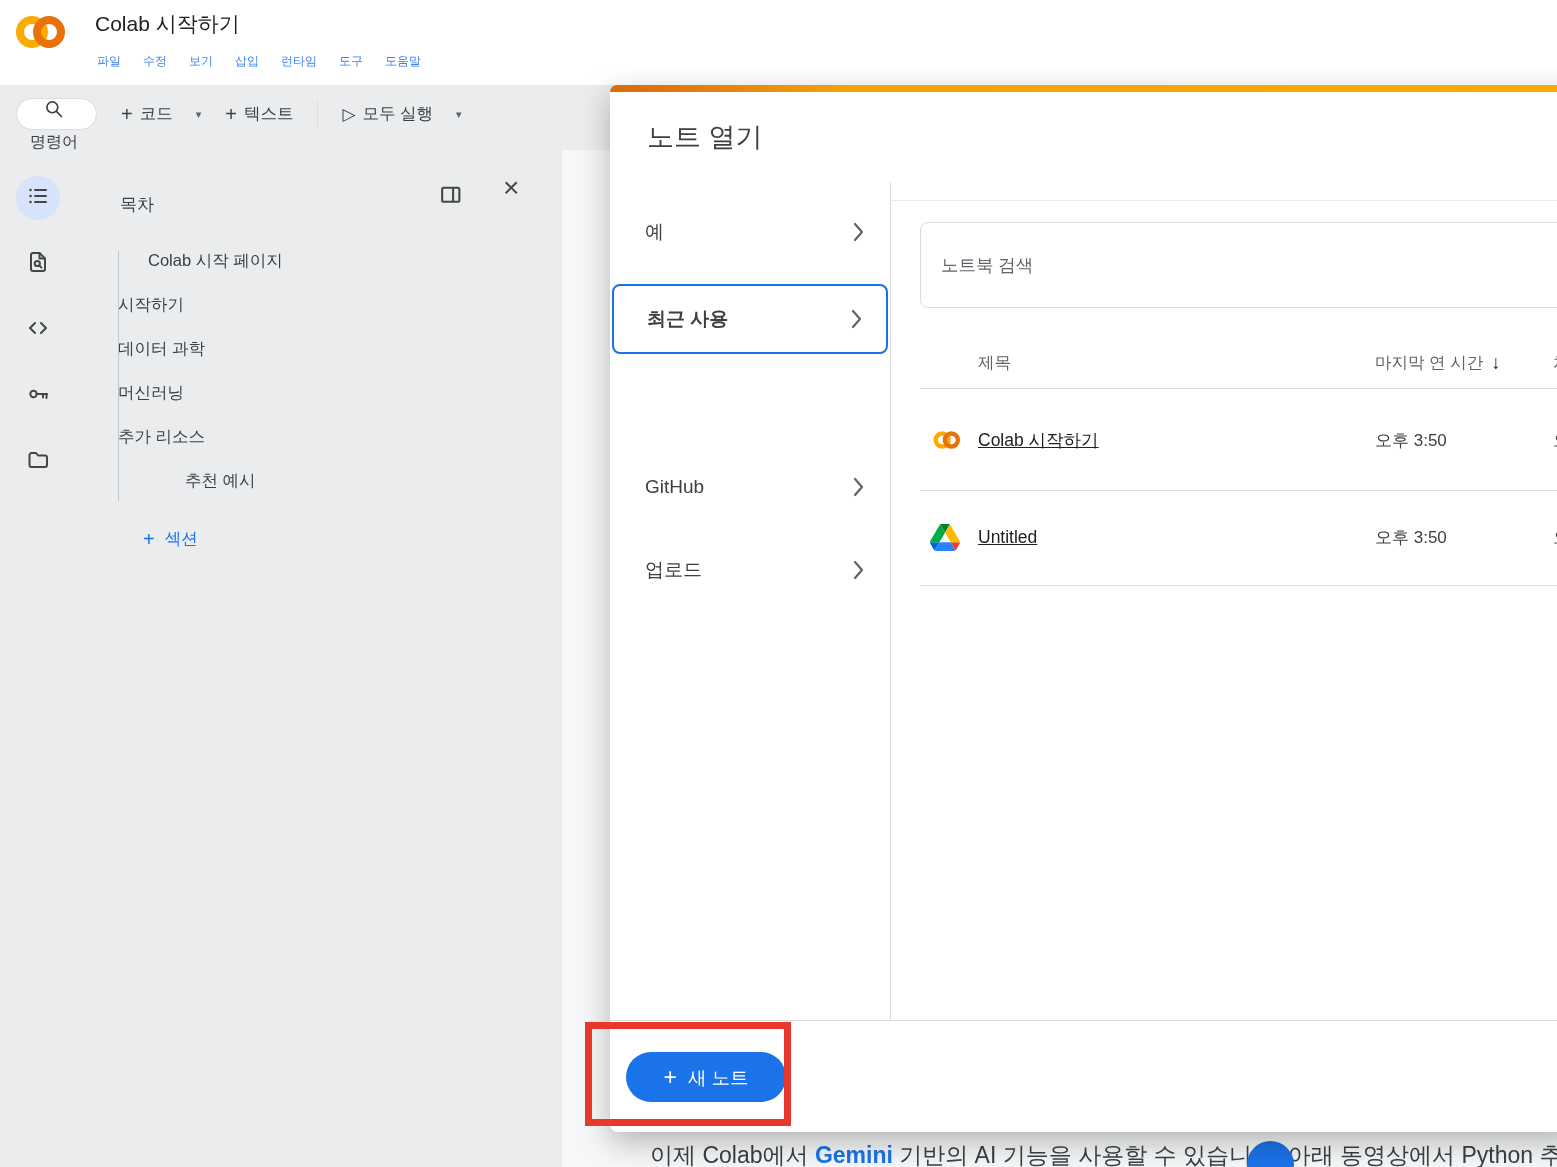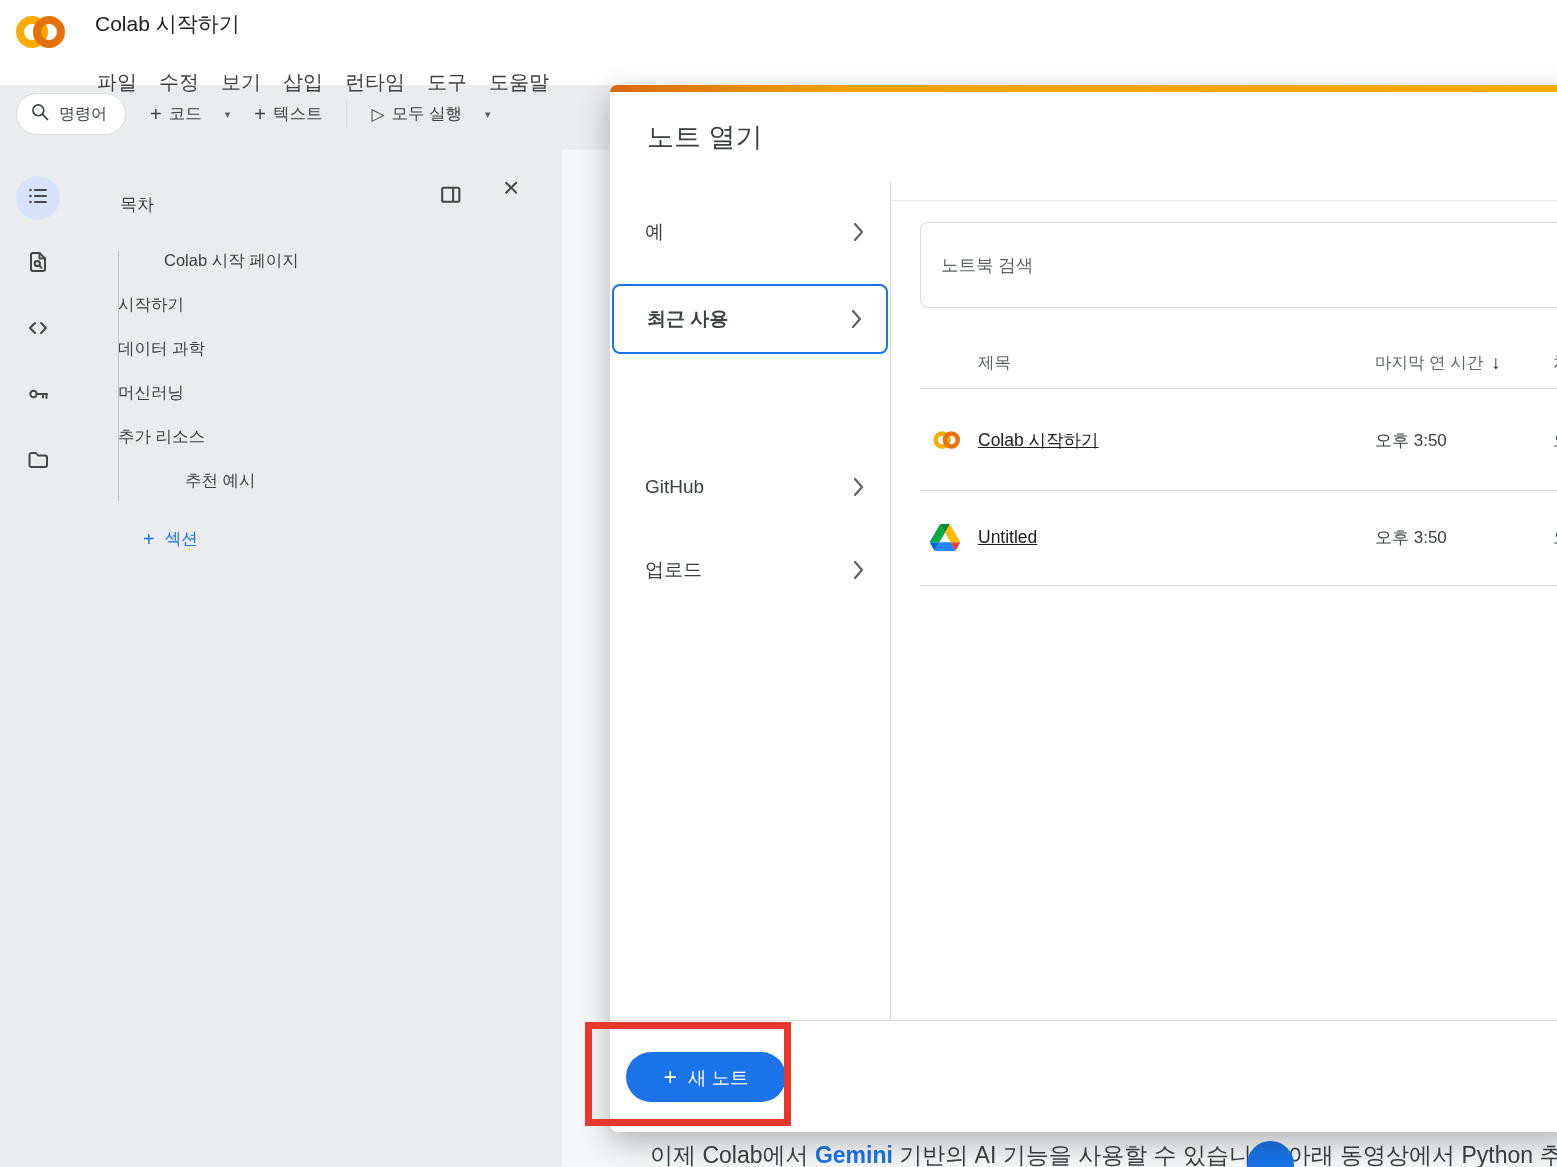--- a/index.html
+++ b/index.html
@@ -14,47 +14,47 @@
   .content-area { position:absolute; left:562px; top:150px; width:995px; height:1017px; background:#f6f7f8; z-index:1; }
   .bottom-text { position:absolute; left:88px; top:990px; font-size:23px; color:#3c4043; white-space:nowrap; }
   .gemini-link { color:#1a73e8; text-decoration:none; cursor:pointer;font-weight:bold; }
   .blue-fab { position:absolute; left:685px; top:991px; width:47px; height:47px; border-radius:50%; background:#1a73e8; }
 
   
   .app-header { position:absolute; left:0; top:0; width:1557px; height:85px; background:#fff; z-index:2; }
   .logo { position:absolute; left:12px; top:8px; cursor:pointer; }
   .app-title { position:absolute; left:95px; top:10px; font-size:21px; color:#202124; white-space:nowrap; }
   .menubar { position:absolute; left:86px; top:48px; display:flex; }
-  .menu-item { font-size:20px; color:#404040; padding:5px 11px; cursor:pointer; white-space:nowrap;margin-top:16px; }
+  .menu-item { font-size:12px; color:#3b82f6; padding:5px 11px; cursor:pointer; white-space:nowrap; }
 
   
   .toolbar { position:absolute; left:0; top:90px; width:600px; height:48px; z-index:2; display:flex; align-items:center; }
-  .cmd-pill { margin-left:16px; height:42px; border:1px solid #dadce0; background:#fff; border-radius:21px;
-              display:flex; align-items:center; gap:9px; padding:0 18px 0 13px; font-size:16px; color:#3c4043; cursor:pointer; }
+  .cmd-pill { margin-left:16px; height:32px; border:1px solid #dadce0; background:#fff; border-radius:21px;
+              display:flex; align-items:center; gap:9px; padding:0 18px 0 13px; font-size:16px; color:#3c4043; cursor:pointer;flex-direction:column; }
   .tb-btn { display:flex; align-items:center; gap:7px; font-size:16.5px; color:#3c4043; margin-left:24px; cursor:pointer; white-space:nowrap; }
   .plus-glyph { font-size:20px; line-height:1; color:#3c4043; }
   .caret { font-size:11px; color:#5f6368; margin-left:16px; cursor:pointer; }
   .tb-divider { width:1px; height:27px; background:#dadce0; margin-left:24px; }
   .play-glyph { font-size:17px; color:#3c4043; }
 
   
   .rail { position:absolute; left:16px; top:176px; width:44px; z-index:2; display:flex; flex-direction:column; gap:22px; align-items:center; }
   .rail-btn { width:44px; height:44px; border-radius:50%; display:flex; align-items:center; justify-content:center; cursor:pointer; }
   .rail-btn.active { background:#d6e3fa; }
   .rail-btn svg { stroke:#444746; }
 
   
   .toc { position:absolute; left:88px; top:160px; width:472px; height:980px; z-index:2; }
   .toc-title { position:absolute; left:32px; top:25px; font-size:17px; color:#3c4043;margin-top:8px; }
   .toc-pane-btn { position:absolute; left:350px; top:22px; cursor:pointer; }
   .toc-close { position:absolute; left:415px; top:14px; font-size:28px; color:#444746; cursor:pointer; line-height:1; }
   .toc-tree { position:absolute; left:30px; top:79px; }
   .tree-line { position:absolute; left:0; top:12px; width:1px; height:250px; background:#c4c7ca; }
   .toc-item { height:44px; display:flex; align-items:center; font-size:16.5px; color:#3c4043; cursor:pointer; white-space:nowrap; }
-  .lvl0 { padding-left:46px; } .lvl1 { } .lvl2 { padding-left:67px; }
+  .lvl0 { padding-left:30px; } .lvl1 { } .lvl2 { padding-left:67px; }
   .add-section { position:absolute; left:55px; top:368px; display:flex; align-items:center; gap:10px; color:#1a73e8; font-size:16.5px; cursor:pointer; }
   .add-section .plus-glyph { color:#1a73e8; }
 
   
   .dialog { position:absolute; left:610px; top:85px; width:967px; height:1047px; background:#fff; z-index:10;
             border-radius:8px 0 0 8px; box-shadow:0 10px 30px rgba(0,0,0,.28); }
   .dialog-accent { position:absolute; left:0; top:0; width:100%; height:7px; border-radius:8px 0 0 0;
                    background:linear-gradient(90deg,#d96a0b 0%,#f3a30b 25%,#f9ab00 100%); }
   .dialog-title { position:absolute; left:37px; top:34px; font-size:27px; color:#3c4043; white-space:nowrap; }
   .dialog-topline { position:absolute; left:281px; top:115px; right:0; height:1px; background:#e8eaed; }

